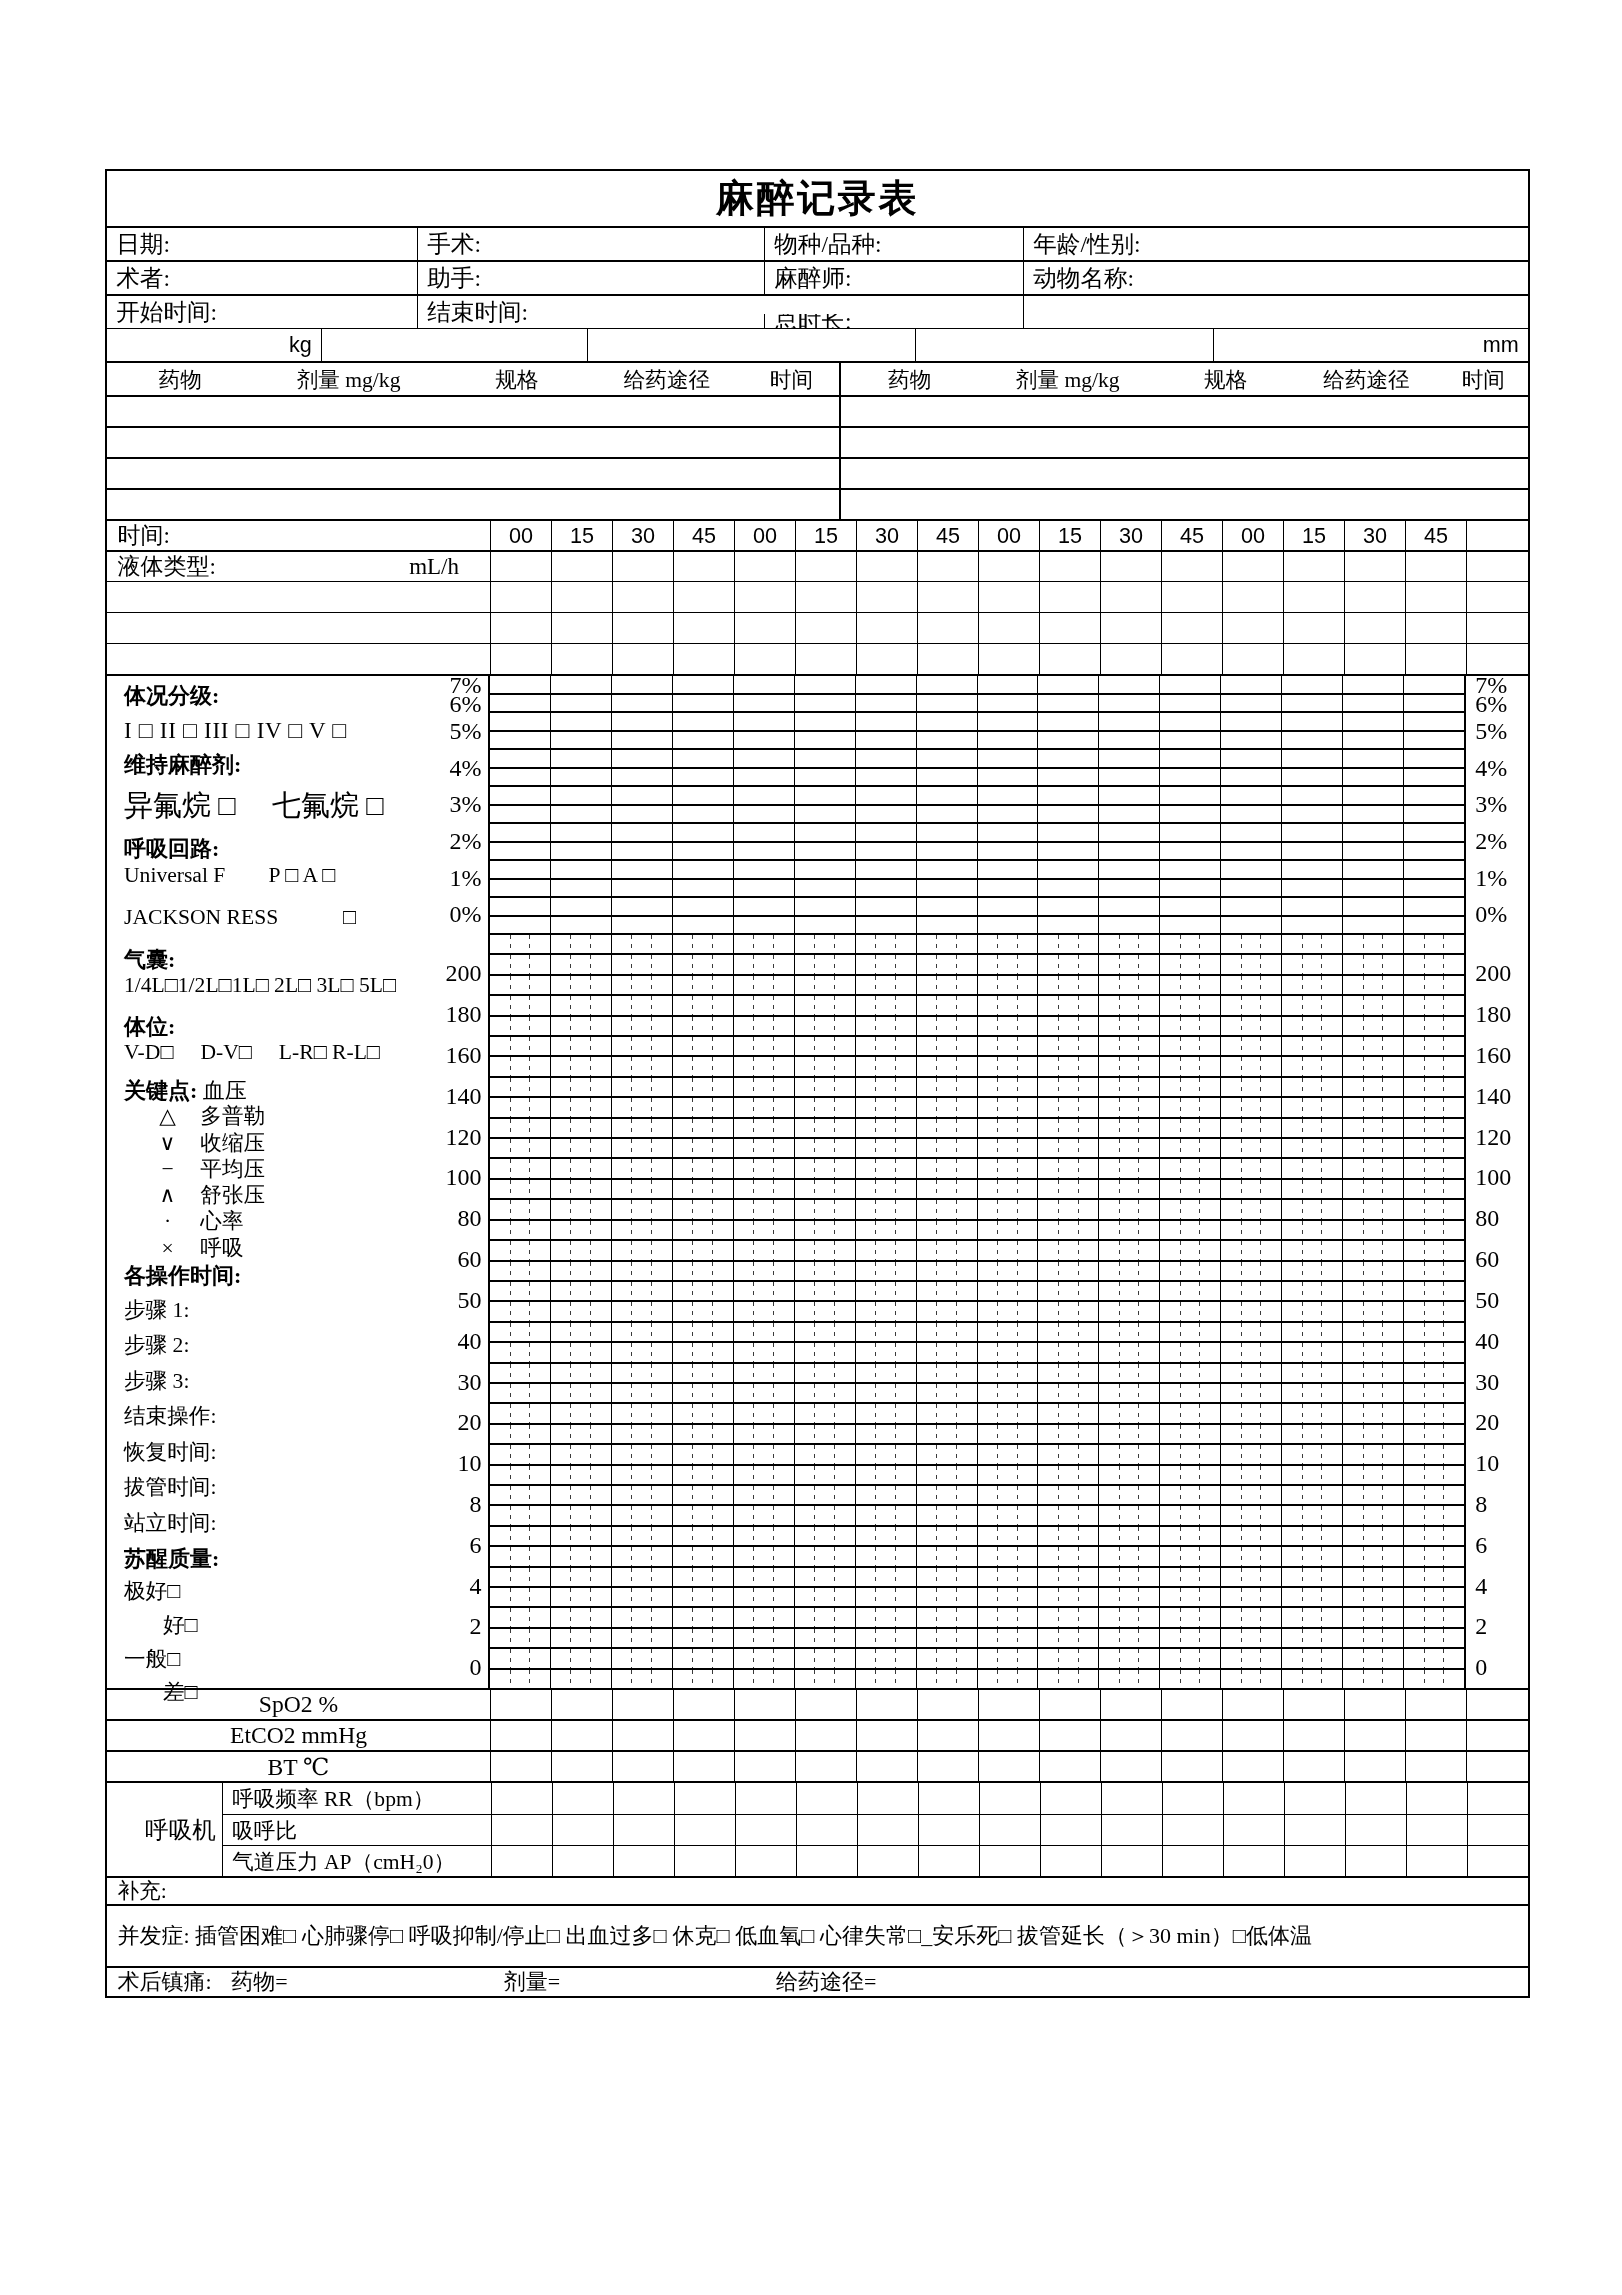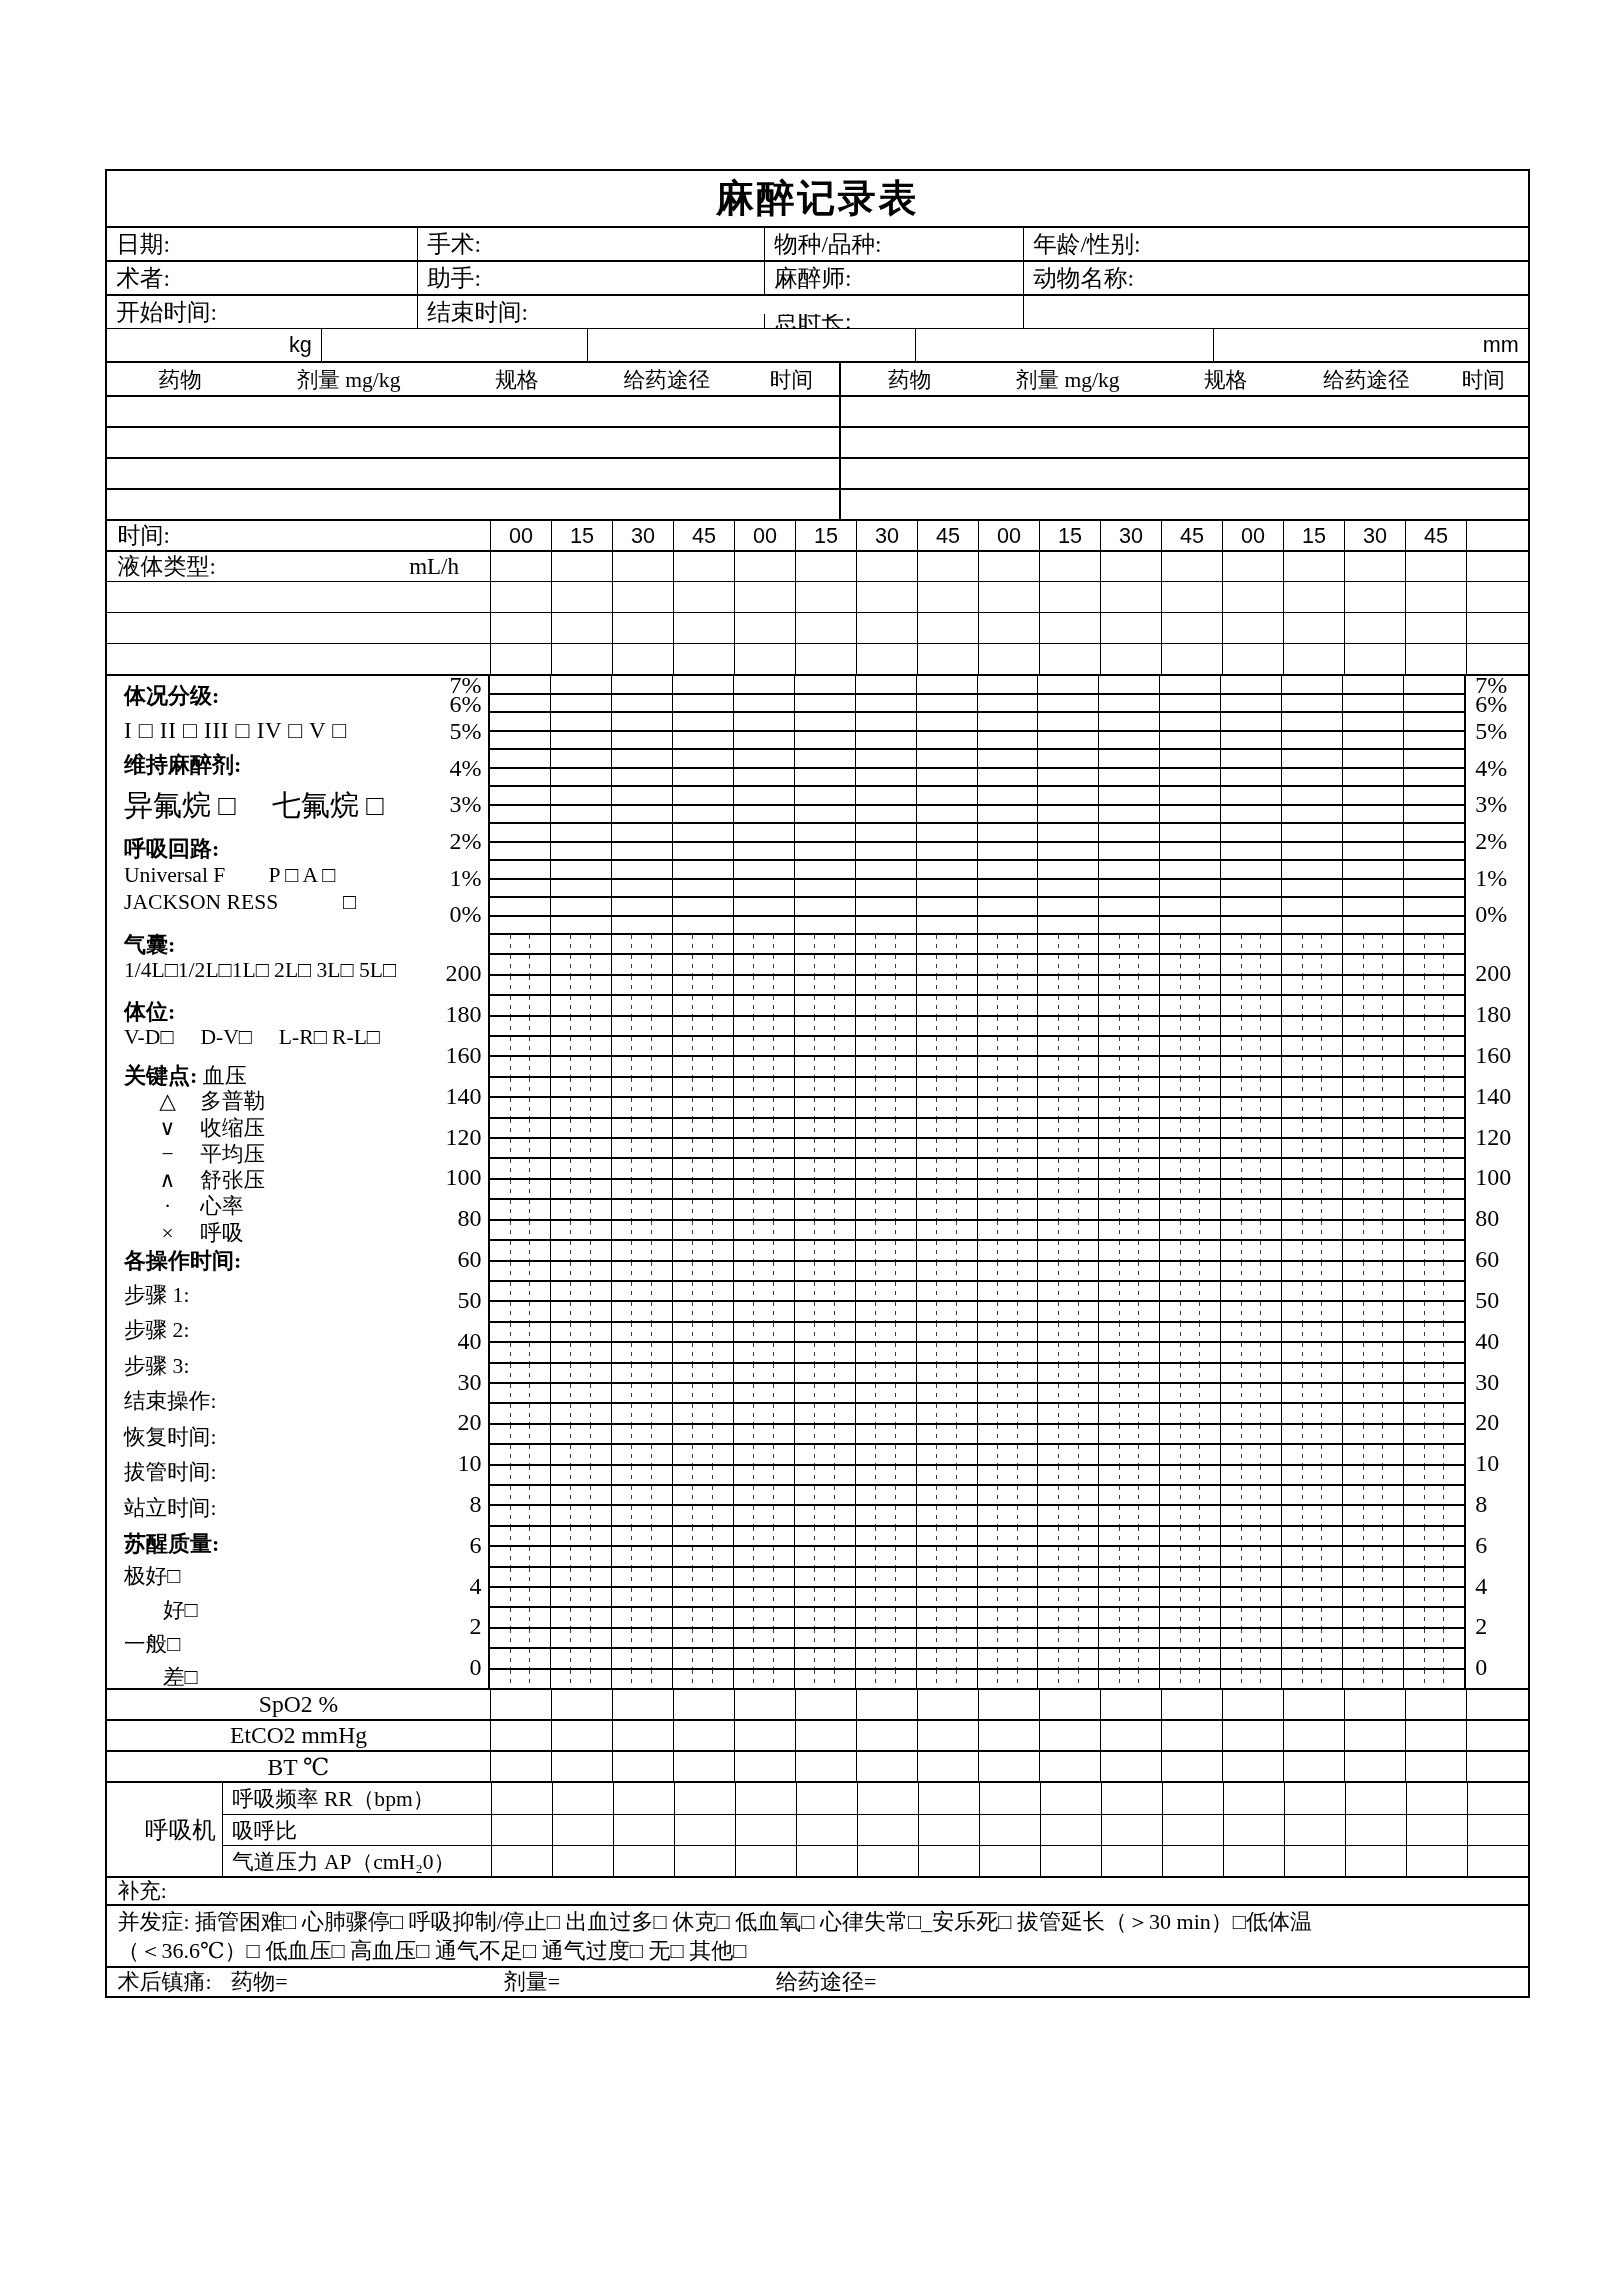--- a/index.html
+++ b/index.html
@@ -275,21 +275,21 @@
       </div>
     <div class="chart bt4">
       <div class="sidebar">
         <div class="sb-items" id="sbItems">
             <div class="sbi b" style="margin-top: 6.5px;"><span>体况分级:</span></div>
             <div class="sbi rom" style="margin-top: 10.5px;"><span>I □  II □  III □  IV □  V □</span></div>
             <div class="sbi b" style="margin-top: 9.2px;"><span>维持麻醉剂:</span></div>
             <div class="sbi big" style="margin-top: 11.8px;"><span>异氟烷 □　 七氟烷 □</span></div>
             <div class="sbi b" style="margin-top: 14.4px;"><span>呼吸回路:</span></div>
             <div class="sbi" style="margin-top: 1.3px;"><span>Universal F　　P □  A □</span></div>
-            <div class="sbi" style="margin-top: 2px;"><span>JACKSON RESS　　　□</span></div>
+            <div class="sbi" style="margin-top: 17px;"><span>JACKSON RESS　　　□</span></div>
             <div class="sbi b" style="margin-top: 17px;"><span>气囊:</span></div>
             <div class="sbi" style="margin-top: 1.3px;"><span>1/4L□1/2L□1L□ 2L□ 3L□ 5L□</span></div>
             <div class="sbi b" style="margin-top: 15.7px;"><span>体位:</span></div>
             <div class="sbi" style="margin-top: 1.3px;"><span>V-D□　 D-V□　 L-R□ R-L□</span></div>
             <div class="sbi b" style="margin-top: 13px;"><span>关键点:</span><span class="t2"> 血压</span></div>
             <div class="sbi" style="margin-top: 1.3px;"><span class="sym">△</span><span class="symlab">多普勒</span></div>
             <div class="sbi" style="margin-top: 1.3px;"><span class="sym">∨</span><span class="symlab">收缩压</span></div>
             <div class="sbi" style="margin-top: 1.3px;"><span class="sym">−</span><span class="symlab">平均压</span></div>
             <div class="sbi" style="margin-top: 1.3px;"><span class="sym">∧</span><span class="symlab">舒张压</span></div>
             <div class="sbi" style="margin-top: 1.3px;"><span class="sym">·</span><span class="symlab">心率</span></div>
@@ -1431,21 +1431,20 @@
             <div class="slot"></div>
             <div class="rcol"></div>
           </div>
         </div>
       </div>
     <div class="row supp bt4">
       <span>补充:</span>
     </div>
     <div class="row comp bt3">
       <div>并发症: 插管困难□   心肺骤停□   呼吸抑制/停止□   出血过多□   休克□   低血氧□   心律失常□_安乐死□   拔管延长（＞30 min）□低体温</div>
-      <div>（＜36.6℃）□   低血压□   高血压□   通气不足□   通气过度□   无□   其他□</div>
     </div>
     <div class="row analg bt3" id="analgesia">
         <span>术后镇痛:</span>
         <span class="fld" style="margin-left: 19.6px;">药物=</span>
         <span class="fld" style="margin-left: 216px;">剂量=</span>
         <span class="fld" style="margin-left: 216px;">给药途径=</span>
       </div>
   </div>
 </div>
 

